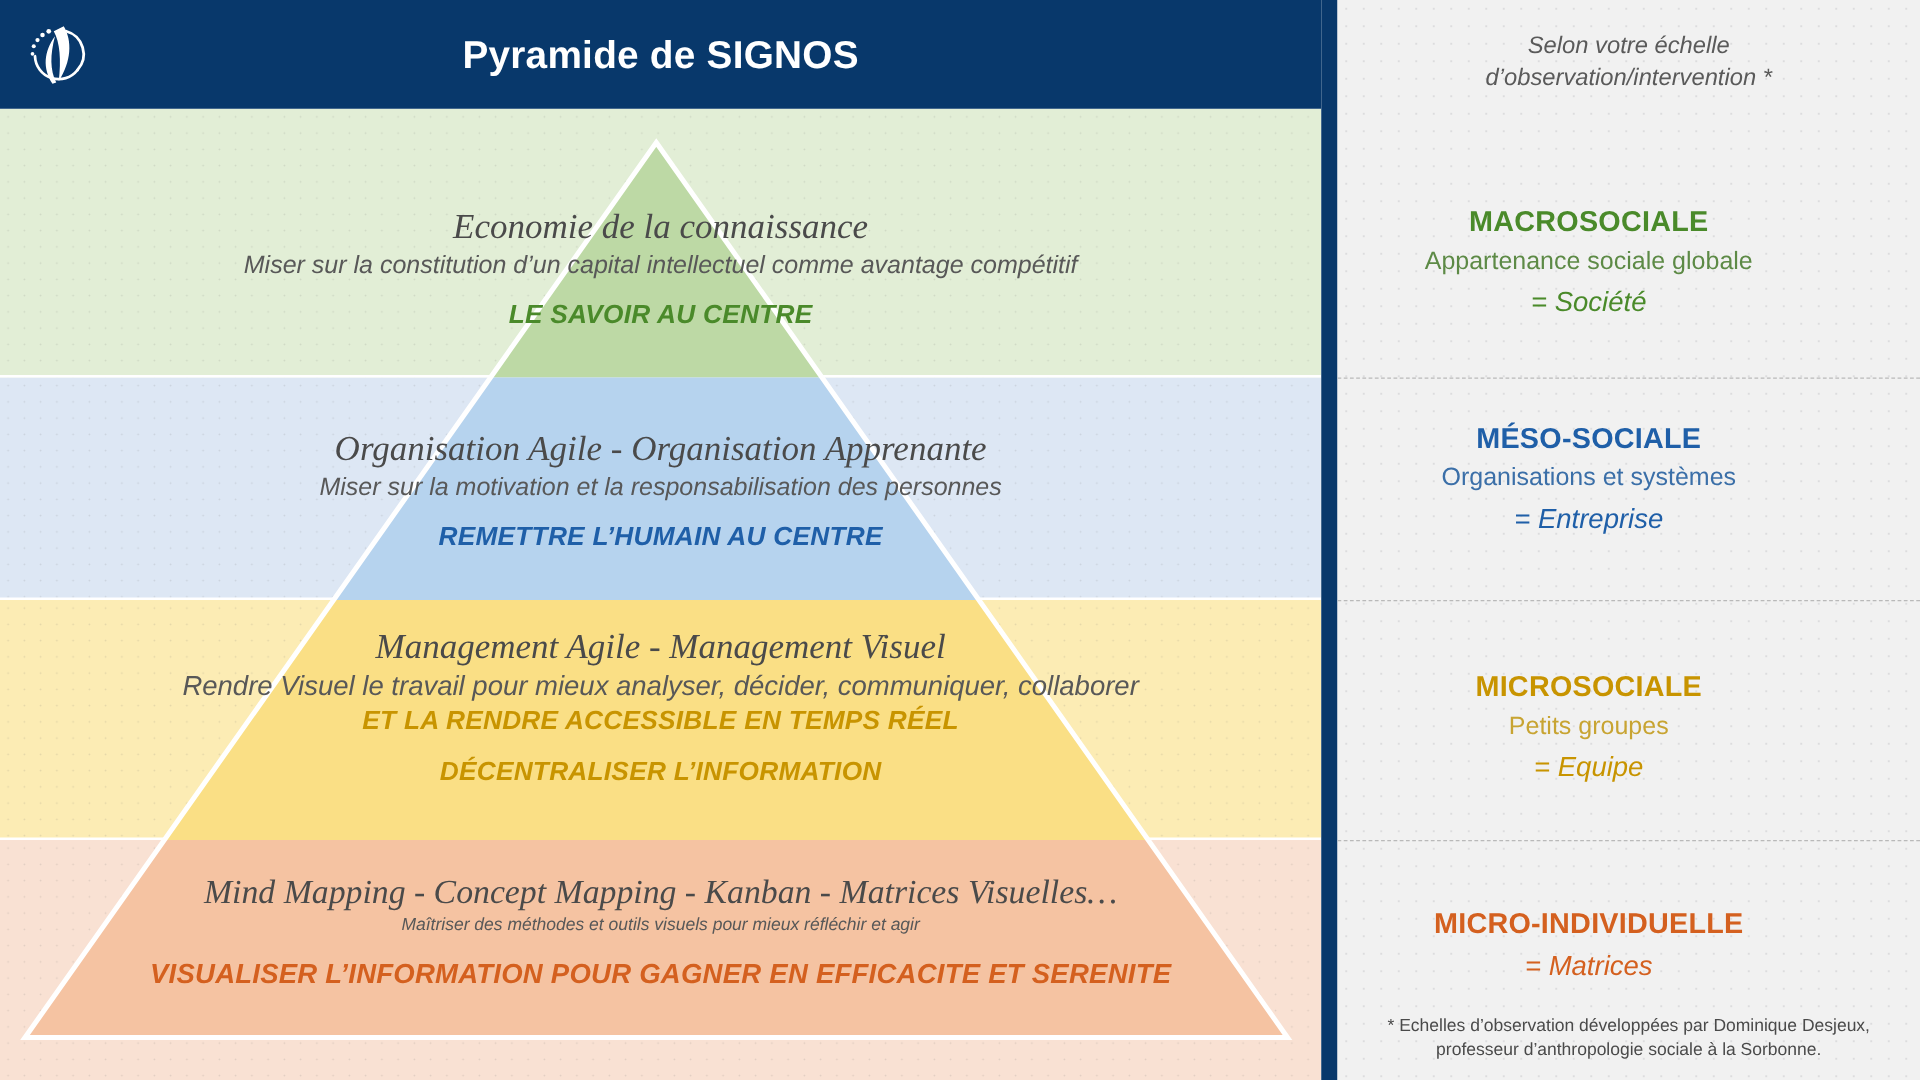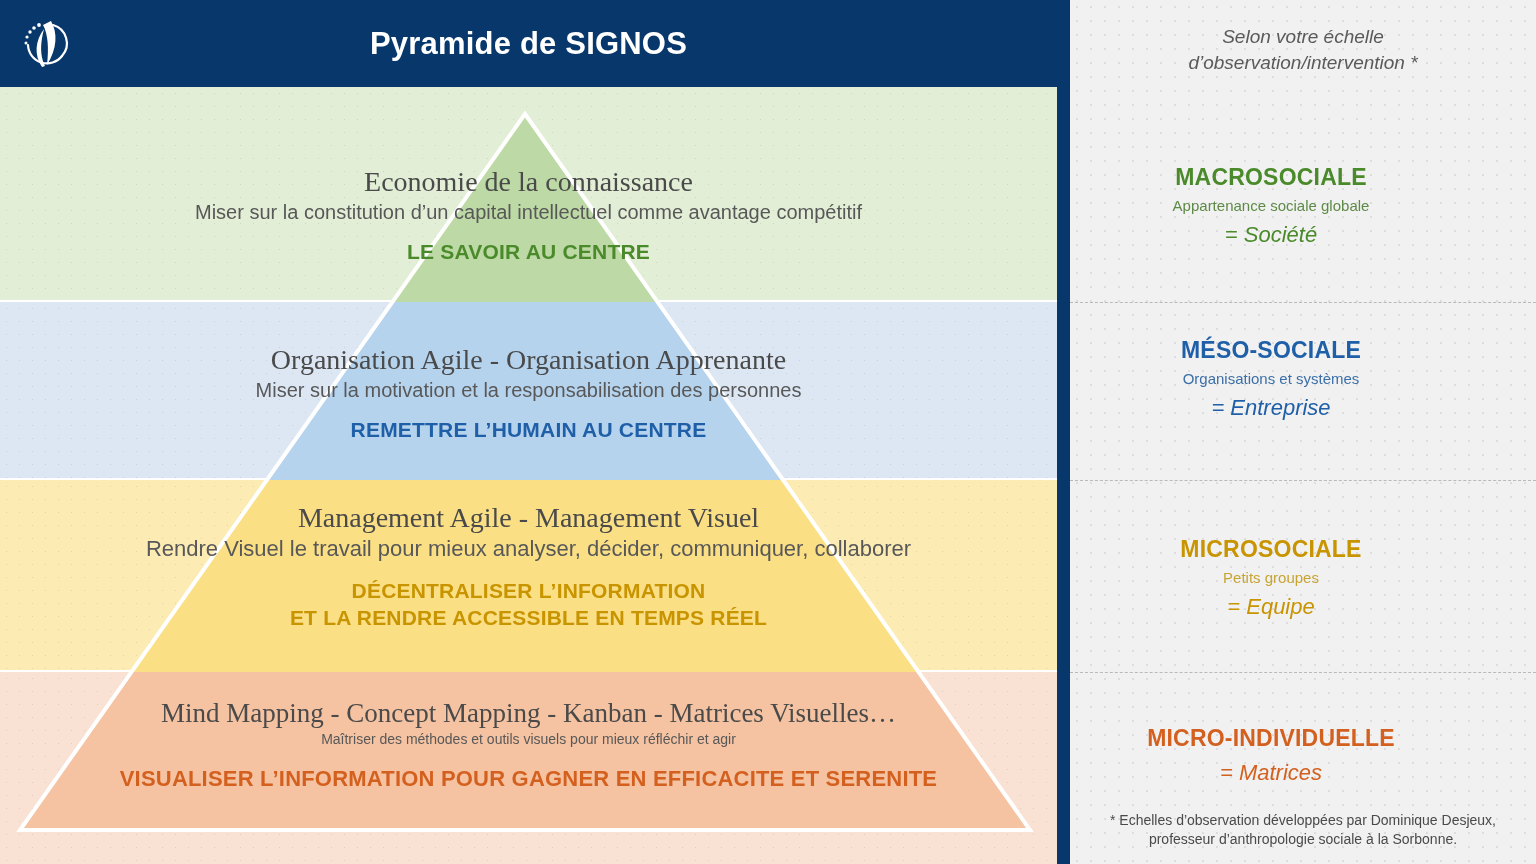--- a/index.html
+++ b/index.html
@@ -90,20 +90,21 @@
     pointer-events: none;
   }
 
   
   .tier {
     position: absolute;
     left: 0;
     width: 1057px;
     text-align: center;
     padding: 0 22px;
+    font-style: italic;
   }
   .tier-title {
     font-family: "Liberation Serif", serif;
     font-size: 28px;
     color: #4a4a4a;
     line-height: 1.12;
     white-space: nowrap;
   }
   .tier-sub {
     font-size: 20px;
@@ -174,21 +175,21 @@
     text-align: center;
     padding: 0 14px;
   }
   .scale-title {
     font-size: 23px;
     font-weight: bold;
     line-height: 1.2;
     letter-spacing: .2px;
   }
   .scale-sub {
-    font-size: 15px;
+    font-size: 20px;
     line-height: 1.25;
     margin-top: 5px;
   }
   .scale-eq {
     font-size: 22px;
     font-weight: normal;
     font-style: italic;
     line-height: 1.25;
     margin-top: 6px;
   }
@@ -293,22 +294,22 @@
 
     <div class="tier" id="tier-blue">
       <div class="tier-title">Organisation Agile - Organisation Apprenante</div>
       <div class="tier-sub">Miser sur la motivation et la responsabilisation des personnes</div>
       <div class="tier-tag" style="color:#1f5fa8">REMETTRE L’HUMAIN AU CENTRE</div>
     </div>
 
     <div class="tier" id="tier-yellow">
       <div class="tier-title">Management Agile - Management Visuel</div>
       <div class="tier-sub">Rendre Visuel le travail pour mieux analyser, décider, communiquer, collaborer</div>
+      <div class="tier-tag" style="color:#c89400;margin-top:2px">ET LA RENDRE ACCESSIBLE EN TEMPS RÉEL</div>
       <div class="tier-tag" style="color:#c89400">DÉCENTRALISER L’INFORMATION</div>
-      <div class="tier-tag" style="color:#c89400;margin-top:2px">ET LA RENDRE ACCESSIBLE EN TEMPS RÉEL</div>
     </div>
 
     <div class="tier" id="tier-orange">
       <div class="tier-title">Mind Mapping - Concept Mapping - Kanban - Matrices Visuelles…</div>
       <div class="tier-sub">Maîtriser des méthodes et outils visuels pour mieux réfléchir et agir</div>
       <div class="tier-tag" style="color:#d4601f">VISUALISER L’INFORMATION POUR GAGNER EN EFFICACITE ET SERENITE</div>
     </div>
   </div>
 
   <div id="divider"></div>

